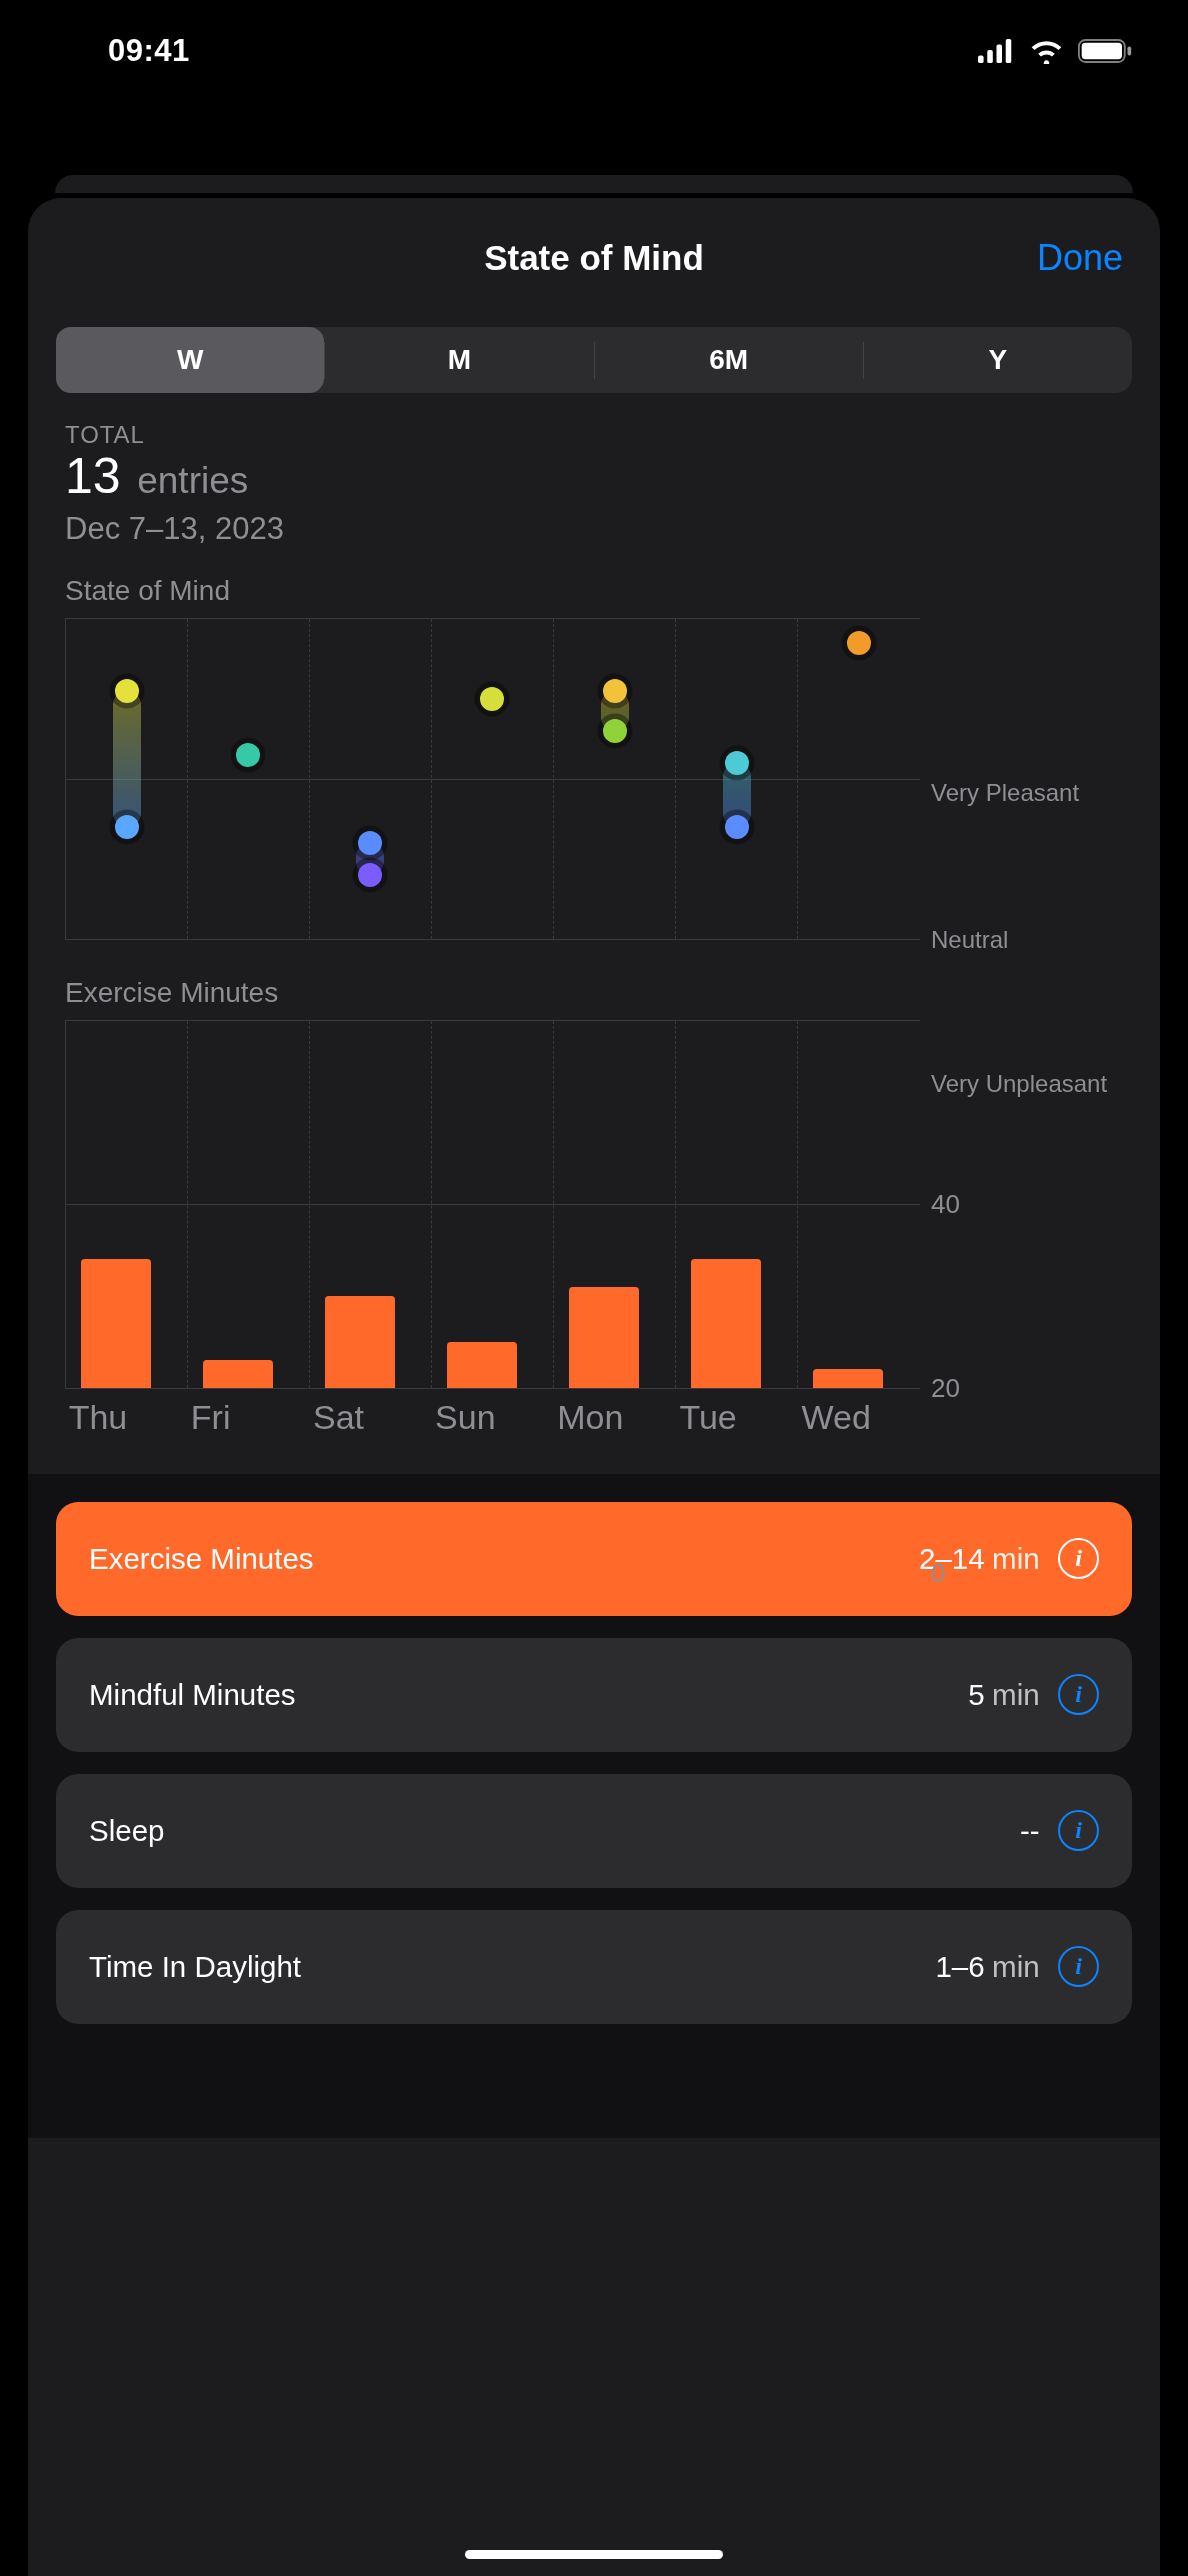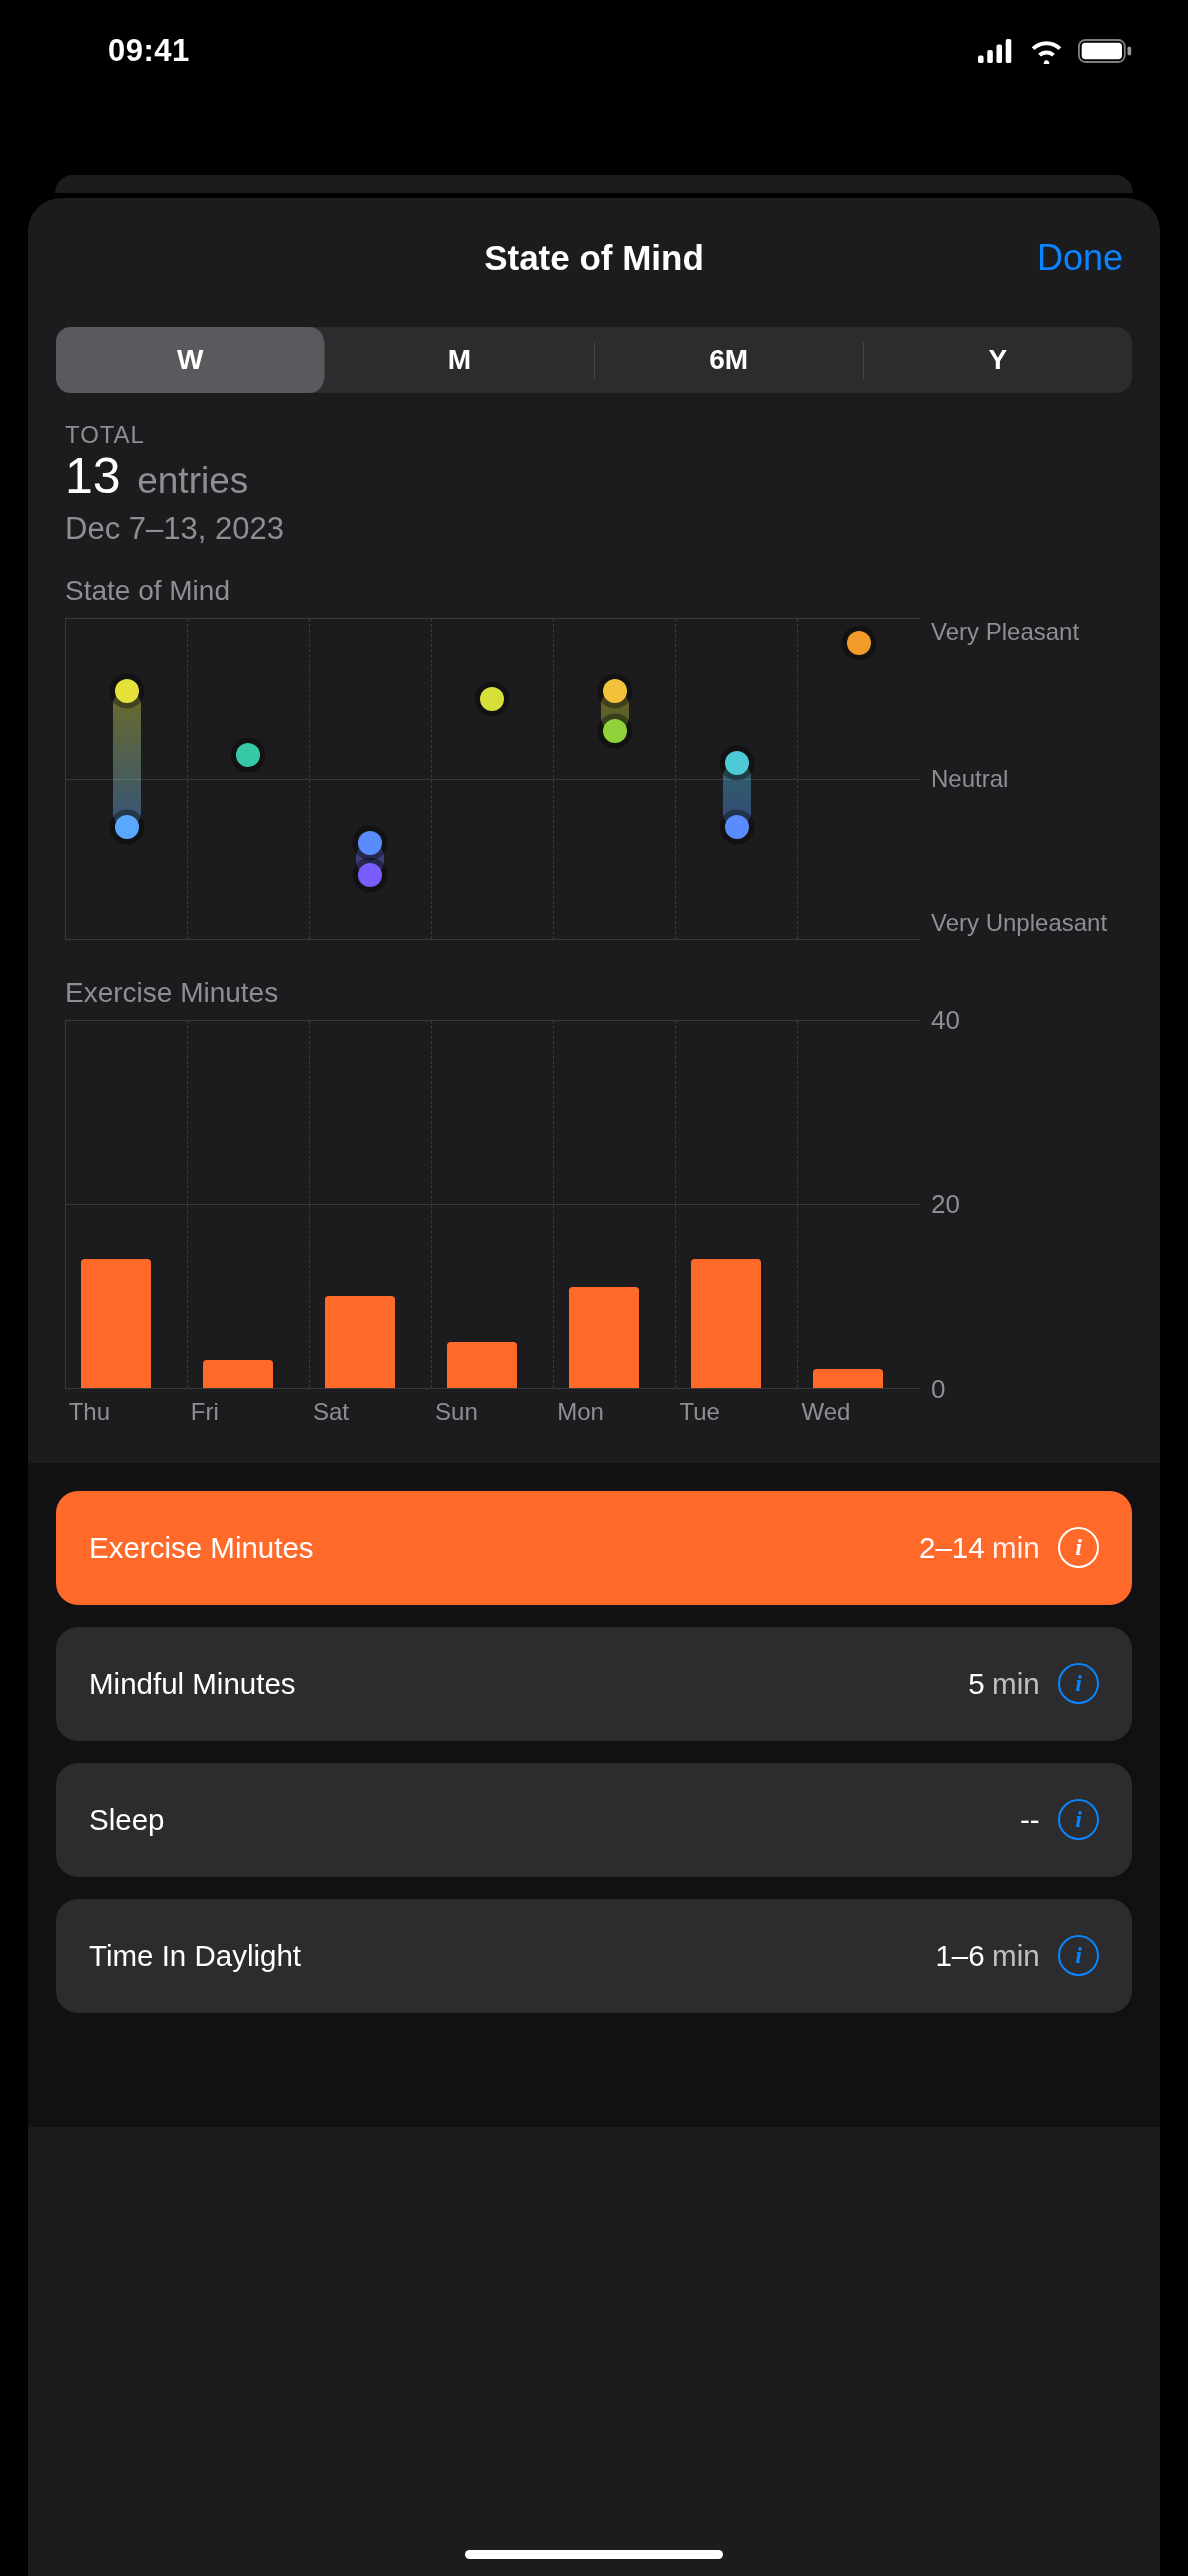--- a/index.html
+++ b/index.html
@@ -29,21 +29,21 @@
   .summary { padding: 28px 37px 9.2px 37px; }
   .total-label { font-size: 24px; color: #8e8e93; letter-spacing: 0.9px; font-weight: 500; }
   .total-row { display: flex; align-items: baseline; gap: 16.6px; margin-top: 1.8px; }
   .total-value { font-size: 50px; font-weight: 400; line-height: 1; }
   .total-unit { font-size: 37px; color: #8e8e93; font-weight: 400; }
   .date-range { font-size: 31px; color: #8e8e93; margin-top: 9.2px; }
 
   
   .chart-block { padding: 0 37px; margin-top: 18.4px; }
   .chart-title { font-size: 28px; color: #8e8e93; margin-bottom: 11px; }
-  .chart-wrap { display: flex; align-items: flex-start; }
+  .chart-wrap { display: flex; align-items: center; }
   .plot-area { position: relative; flex: 1; border-top: 0.9px solid #3a3a3c; border-left: 0.9px solid #3a3a3c; }
   .axis-labels { width: 203px; position: relative; }
 
   
   .som-plot { height: 322px; border-bottom: 0.9px solid #3a3a3c; }
   .som-plot .h-mid { position: absolute; left: 0; right: 0; top: 50%; border-top: 0.9px solid #3a3a3c; }
   .som-col { position: absolute; top: 0; bottom: 0; width: calc(100%/7); border-right: 0.9px dashed #3a3a3c; }
   .som-col:last-child { border-right: none; }
   .som-pill { position: absolute; left: 50%; transform: translateX(-50%); width: 28px; border-radius: 14px; }
   .som-dot { position: absolute; left: 50%; transform: translate(-50%, -50%); width: 24px; height: 24px; border-radius: 50%; box-shadow: 0 0 0 5.5px rgba(0,0,0,0.35); }
@@ -51,21 +51,21 @@
 
   
   .ex-plot { height: 369px; border-bottom: 0.9px solid #3a3a3c; }
   .ex-plot .h-mid { position: absolute; left: 0; right: 0; top: 50%; border-top: 0.9px solid #3a3a3c; }
   .ex-col { position: absolute; top: 0; bottom: 0; width: calc(100%/7); border-right: 0.9px dashed #3a3a3c; }
   .ex-col:last-child { border-right: none; }
   .ex-bar { position: absolute; left: 12%; width: 58%; bottom: 0; background: #ff6a2b; border-radius: 3.7px 3.7px 0 0; }
   .ex-axis-label { position: absolute; left: 11px; font-size: 26px; color: #8e8e93; transform: translateY(-50%); }
 
   .x-axis { display: flex; margin-top: 9.2px; }
-  .x-tick { flex: 1; font-size: 24px; color: #8e8e93; padding-left: 3.7px; }
+  .x-tick { flex: 1; font-size: 34px; color: #8e8e93; padding-left: 3.7px; }
 
   
   .lower { background: #111113; margin-top: 37px; padding: 28px 28px 92px 28px; }
 
   
   .tabs-seg { display: flex; background: #2c2c2e; border-radius: 16.6px; height: 70px; margin: 9.2px 0 46px 0; }
   .tab-item { flex: 1; display: flex; align-items: center; justify-content: center; font-size: 29.5px; font-weight: 500; color: #fff; border-radius: 14.7px; position: relative; }
   .tab-item.selected { background: #5a5a5e; font-weight: 700; }
   .tab-sep { width: 0.9px; height: 41px; background: #444; align-self: center; }
 

